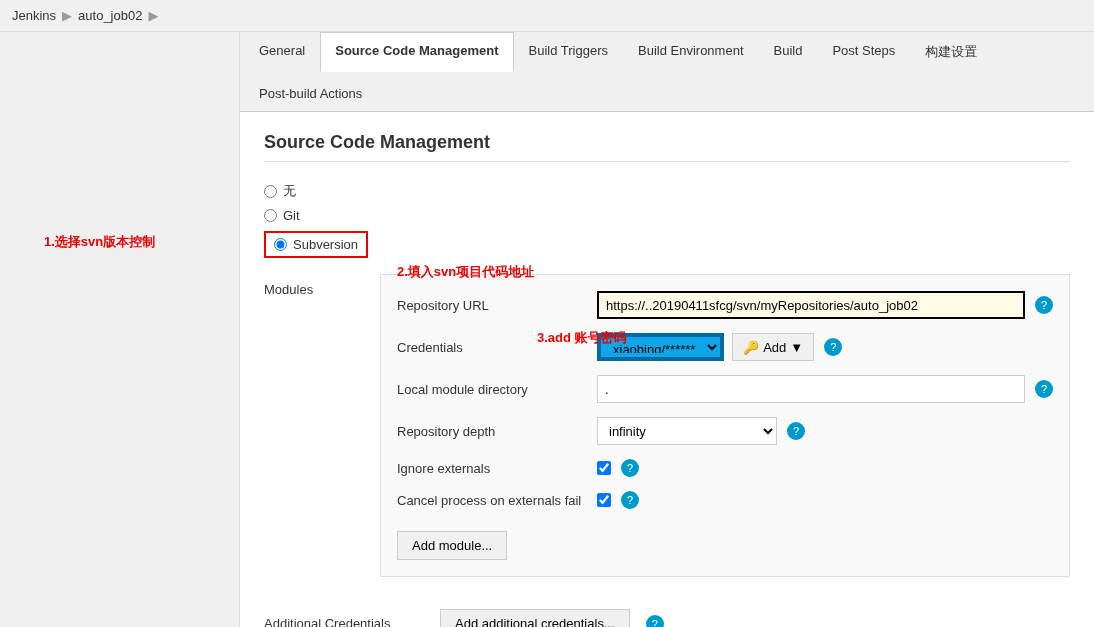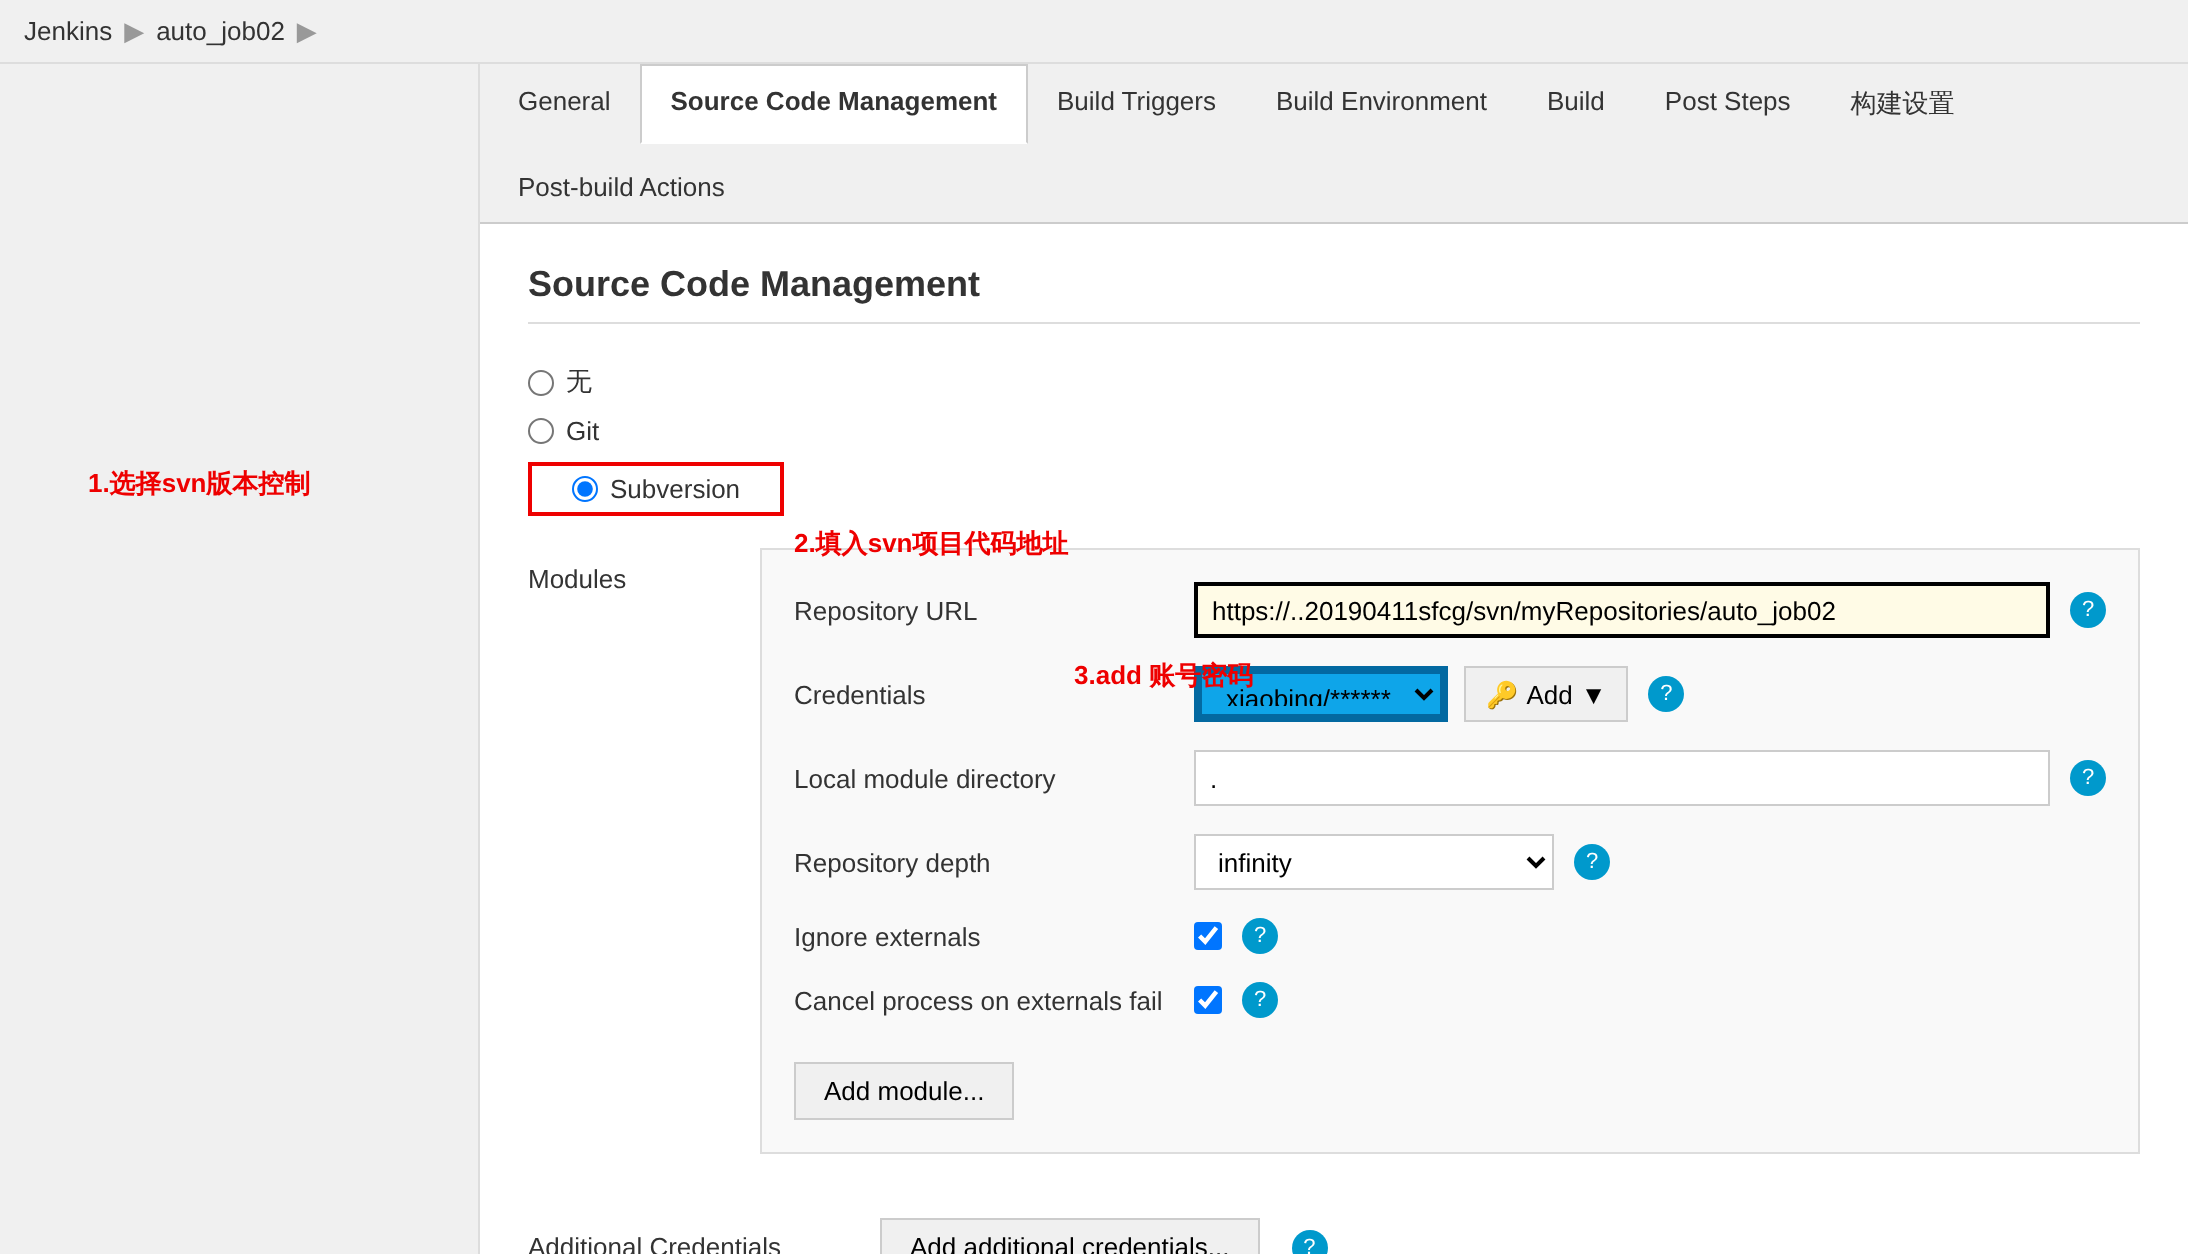--- a/index.html
+++ b/index.html
@@ -84,21 +84,21 @@
       margin-bottom: 16px;
     }
     .radio-option {
       display: flex;
       align-items: center;
       gap: 6px;
       cursor: pointer;
     }
     .radio-option.highlighted {
       border: 2px solid #e00;
-      padding: 4px 20px;
+      padding: 4px 8px;
       display: inline-flex;
     }
 
     
     .modules-container {
       display: flex;
       gap: 16px;
       margin-top: 8px;
     }
     .modules-label {

